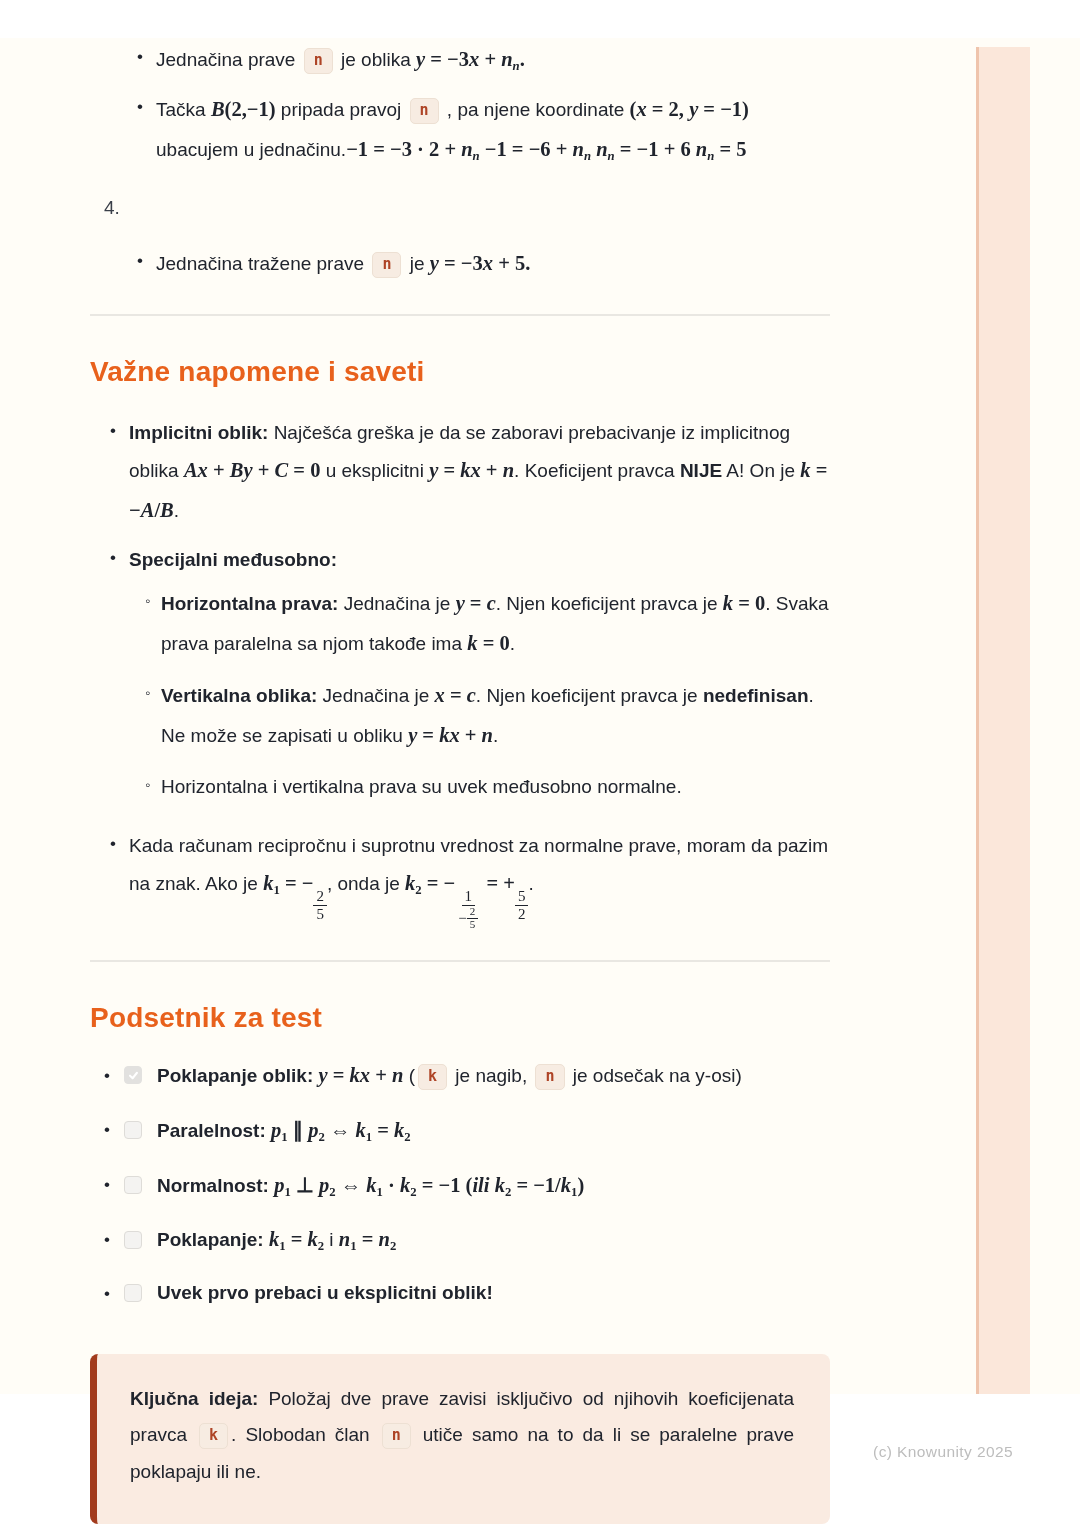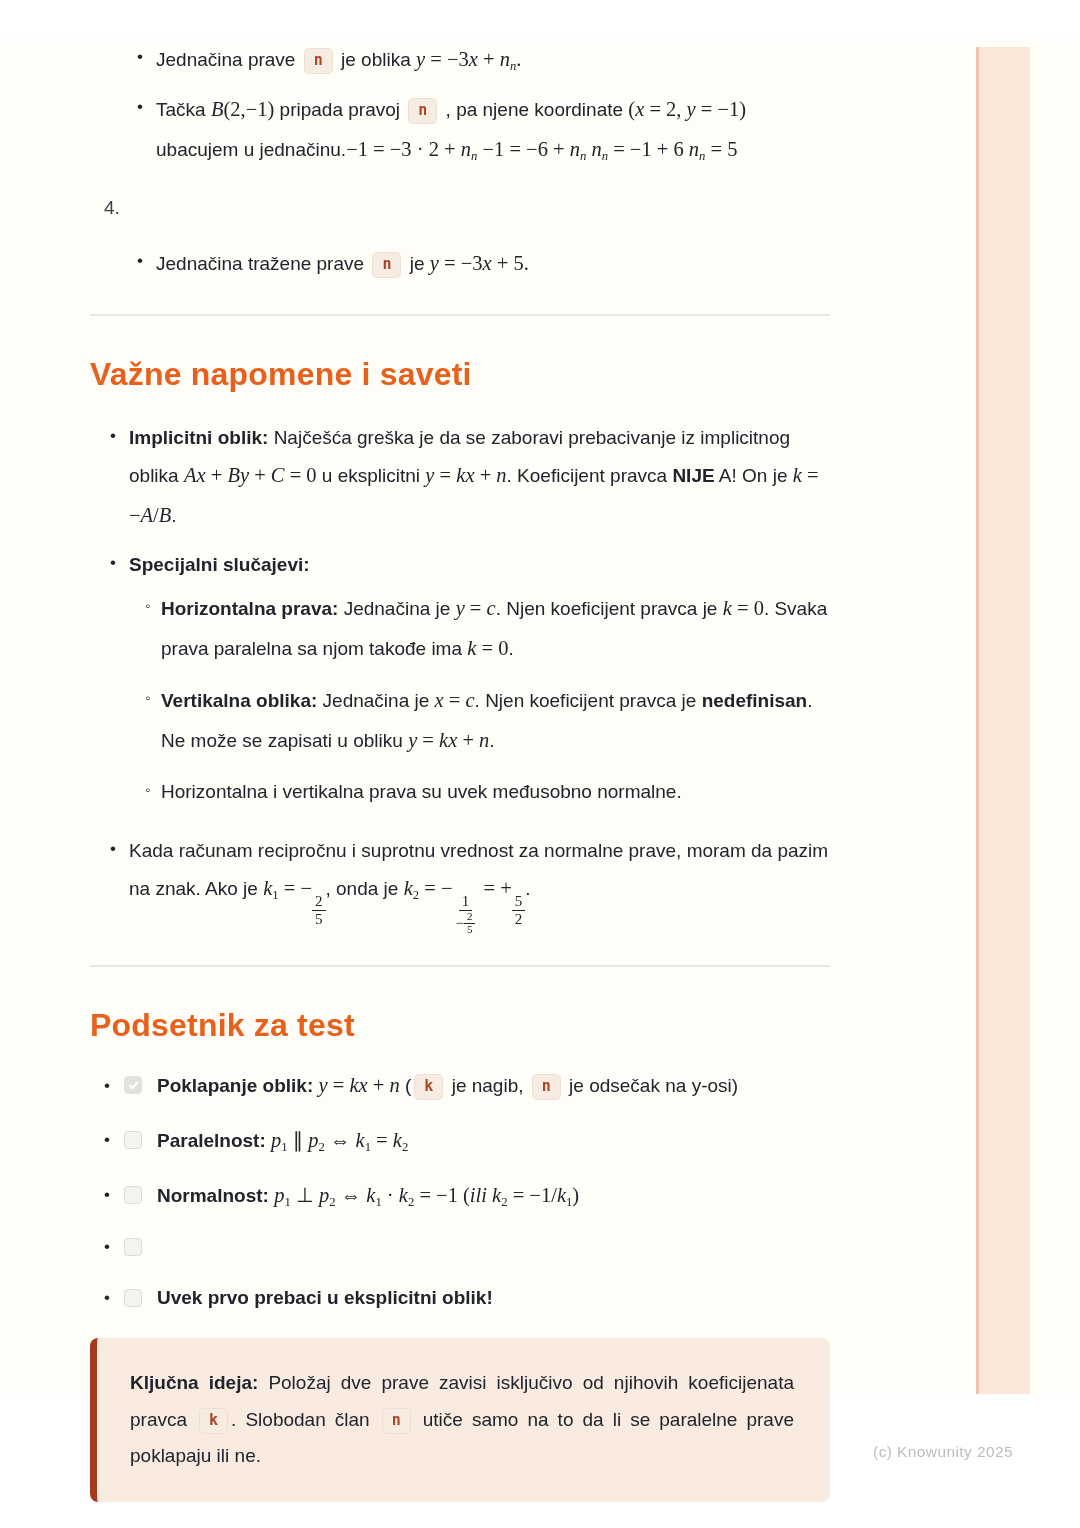--- a/index.html
+++ b/index.html
@@ -25,24 +25,24 @@
   ul.blist .mk{flex:0 0 25px;text-align:left;padding-left:6px;font-size:17px;}
   ul.blist .body{flex:1;}
   ul.indent1{margin-left:41px;}
   ul.indent0{margin-left:14px;}
   ul.sublist{list-style:none;margin:6px 0 2px 10px;padding:0;}
   ul.sublist > li{display:flex;align-items:flex-start;line-height:1.95;margin-bottom:12px;}
   ul.sublist .mk{flex:0 0 22px;font-size:15px;padding-top:2px;}
   .numbered{display:flex;margin:20px 0 18px 14px;line-height:1.9;}
   .numbered .num{flex:0 0 25px;color:#3A3F49;}
   
-  h2{font-size:32px;font-weight:bold;color:var(--accent);margin:40px 0 26px 0;letter-spacing:.2px;}
+  h2{font-size:28px;font-weight:bold;color:var(--accent);margin:40px 0 26px 0;letter-spacing:.2px;}
   hr{border:none;border-top:2px solid var(--divider);margin:30px 0 0 0;}
   
-  .m{font-family:"Liberation Serif", serif;font-size:20.5px;}
+  .m{font-family:"Liberation Serif", serif;font-size:20.5px;font-weight:bold;}
   .m i{font-style:italic;}
   .m sub{font-size:62%;line-height:0;vertical-align:-0.3em;}
   
   .chip{display:inline-block;background:var(--chip-bg);border:1px solid var(--chip-border);
     border-radius:5px;padding:0px 9px 1px 9px;margin:0 3px;
     font-family:"DejaVu Sans Mono", monospace;font-size:15px;font-weight:bold;
     color:var(--chip-text);line-height:1.55;vertical-align:1px;}
   
   .frac{display:inline-flex;flex-direction:column;align-items:center;vertical-align:-0.75em;
     font-family:"Liberation Serif", serif;font-size:15px;line-height:1.12;font-style:normal;}
@@ -52,22 +52,22 @@
   .nwrap{display:inline-flex;align-items:center;}
   
   ul.checklist{list-style:none;margin:0 0 0 14px;padding:0;}
   ul.checklist > li{display:flex;align-items:center;margin-bottom:24px;line-height:1.5;}
   ul.checklist .mk{flex:0 0 20px;font-size:17px;}
   ul.checklist .cb{flex:0 0 18px;width:18px;height:18px;border-radius:4px;margin-right:15px;
     background:var(--cb-bg);border:1px solid var(--cb-border);
     display:inline-flex;align-items:center;justify-content:center;}
   ul.checklist .cb.checked{background:var(--cb-checked);border-color:var(--cb-checked);}
   
-  .callout{margin-top:26px;background:var(--callout-bg);border-left:7px solid var(--callout-border);
-    border-radius:8px;padding:27px 36px 27px 33px;}
+  .callout{margin-top:46px;background:var(--callout-bg);border-left:7px solid var(--callout-border);
+    border-radius:8px;padding:27px 36px 34px 33px;}
   .callout p{margin:0;text-align:justify;line-height:1.92;}
   
   .footer{position:absolute;top:1443px;right:67px;color:var(--footer);font-size:15.5px;
     letter-spacing:.4px;}
   b{font-weight:bold;}
 </style>
 </head>
 <body>
 
 <div class="sheet"></div>
@@ -95,21 +95,21 @@
     </ul>
     <hr>
     <h2>Važne napomene i saveti</h2>
     <ul class="blist indent0">
       <li>
         <span class="mk">•</span>
         <div class="body"><b>Implicitni oblik: </b>Najčešća greška je da se zaboravi prebacivanje iz implicitnog oblika <span class="m"><i>A</i><i>x</i> + <i>B</i><i>y</i> + <i>C</i> = 0</span> u eksplicitni <span class="m"><i>y</i> = <i>k</i><i>x</i> + <i>n</i></span>. Koeficijent pravca <b>NIJE</b> A! On je <span class="m"><i>k</i> = −<i>A</i>/<i>B</i></span>.</div>
       </li>
       <li>
         <span class="mk">•</span>
-        <div class="body"><b>Specijalni slučajevi:</b><ul class="sublist">
+        <div class="body"><b>Specijalni međusobno:</b><ul class="sublist">
             <li>
               <span class="mk">◦</span>
               <div class="body"><b>Horizontalna prava: </b>Jednačina je <span class="m"><i>y</i> = <i>c</i></span>. Njen koeficijent pravca je <span class="m"><i>k</i> = 0</span>. Svaka prava paralelna sa njom takođe ima <span class="m"><i>k</i> = 0</span>.</div>
             </li>
             <li>
               <span class="mk">◦</span>
               <div class="body"><b>Vertikalna oblika: </b>Jednačina je <span class="m"><i>x</i> = <i>c</i></span>. Njen koeficijent pravca je <b>nedefinisan</b>. Ne može se zapisati u obliku <span class="m"><i>y</i> = <i>k</i><i>x</i> + <i>n</i></span>.</div>
             </li>
             <li>
               <span class="mk">◦</span>
@@ -154,20 +154,21 @@
         <div class="body"><b>Paralelnost: </b><span class="m"><i>p</i><sub>1</sub> ∥ <i>p</i><sub>2</sub>  ⇔  <i>k</i><sub>1</sub> = <i>k</i><sub>2</sub></span></div>
       </li>
       <li>
         <span class="mk">•</span>
         <span class="cb"></span>
         <div class="body"><b>Normalnost: </b><span class="m"><i>p</i><sub>1</sub> ⊥ <i>p</i><sub>2</sub>  ⇔  <i>k</i><sub>1</sub> · <i>k</i><sub>2</sub> = −1 (<i>i</i><i>l</i><i>i</i> <i>k</i><sub>2</sub> = −1/<i>k</i><sub>1</sub>)</span></div>
       </li>
       <li>
         <span class="mk">•</span>
         <span class="cb"></span>
+        <div class="body"><b>Poklapanje: </b><span class="m"><i>k</i><sub>1</sub> = <i>k</i><sub>2</sub></span> i <span class="m"><i>n</i><sub>1</sub> = <i>n</i><sub>2</sub></span></div>
       </li>
       <li>
         <span class="mk">•</span>
         <span class="cb"></span>
         <div class="body"><b>Uvek prvo prebaci u eksplicitni oblik!</b></div>
       </li>
     </ul>
     <div class="callout">
       <p><b>Ključna ideja: </b>Položaj dve prave zavisi isključivo od njihovih koeficijenata pravca <code class="chip">k</code>. Slobodan član <code class="chip">n</code> utiče samo na to da li se paralelne prave poklapaju ili ne.</p>
     </div>

